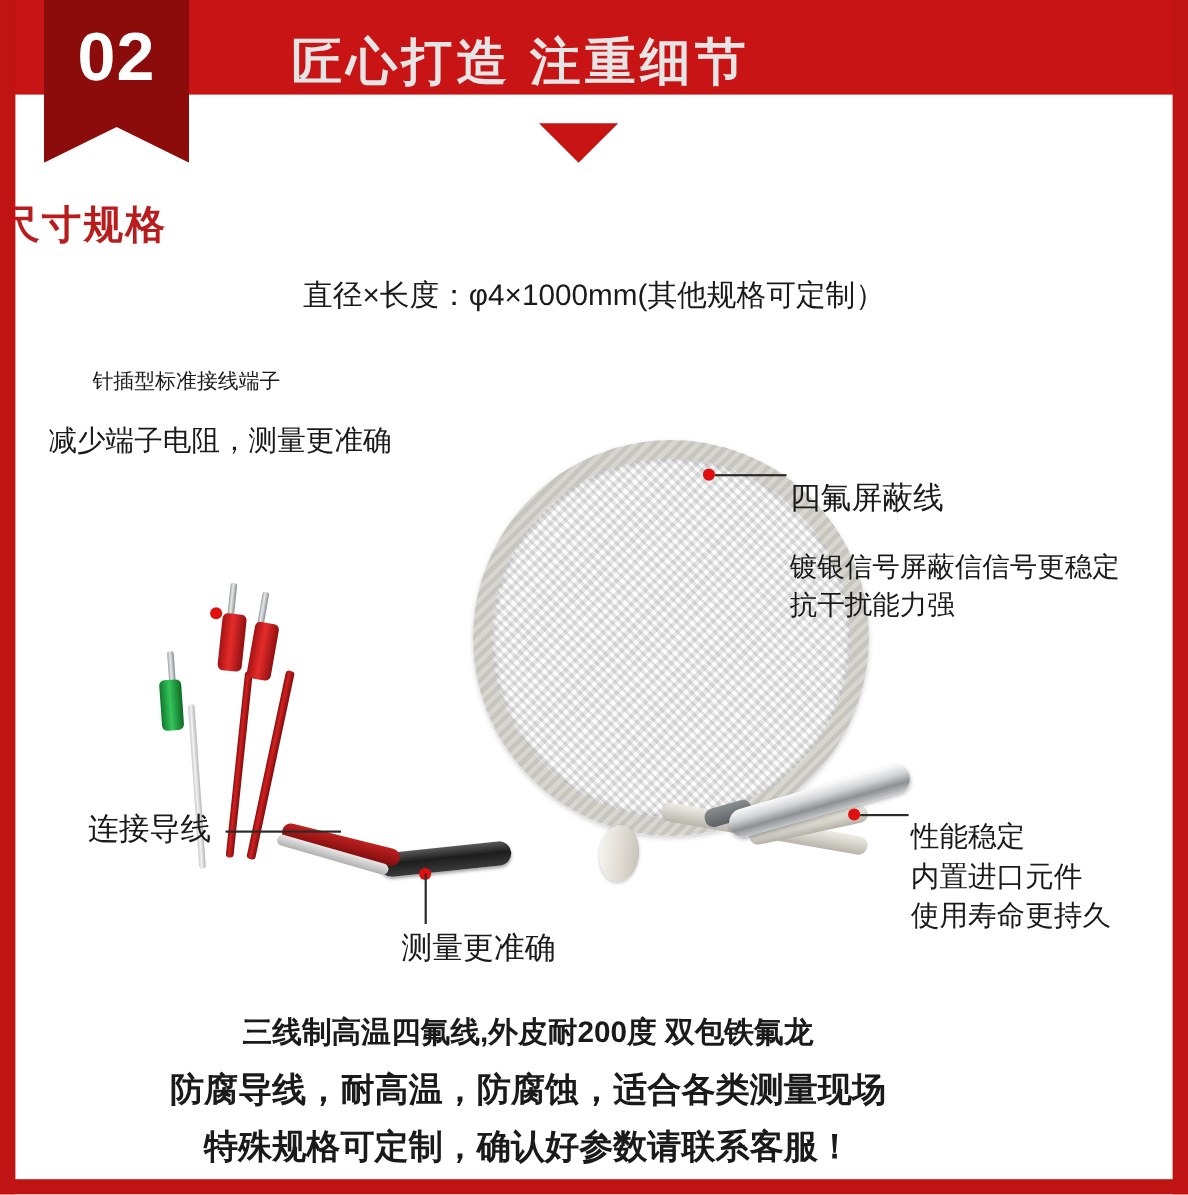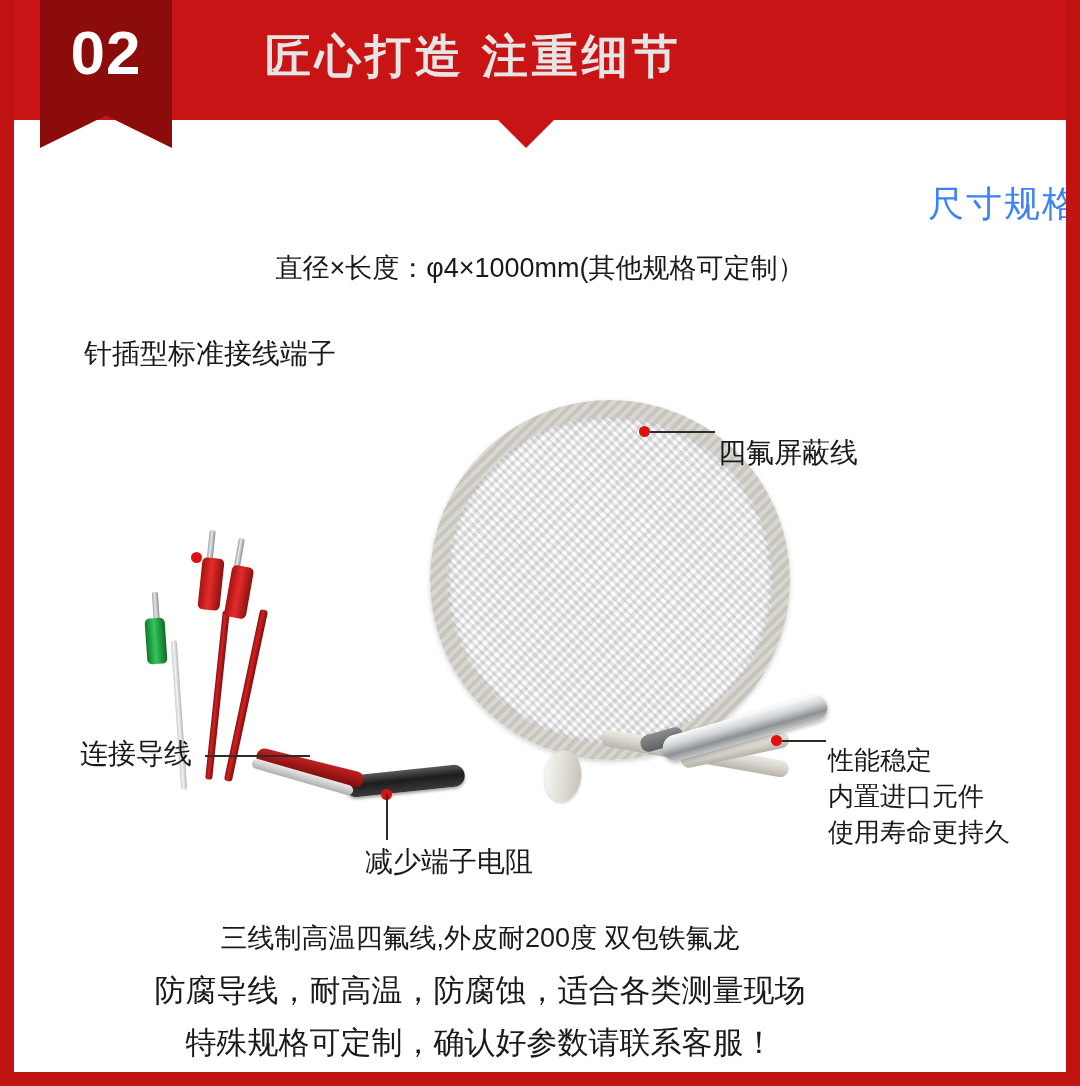--- a/index.html
+++ b/index.html
@@ -26,21 +26,21 @@
     border-right: 14px solid #c01414;
     border-bottom: 14px solid #c01414;
     pointer-events: none;
   }
 
   
   .header {
     position: absolute;
     left: 0; top: 0;
     width: 1080px;
-    height: 120px;
+    height: 86px;
     background: #c81414;
   }
   .header-badge {
     position: absolute;
     left: 40px; top: 0;
     width: 132px;
     height: 148px;
     background: #8c0b0b;
     color: #ffffff;
     font-size: 62px;
@@ -67,24 +67,24 @@
     border-left: 36px solid transparent;
     border-right: 36px solid transparent;
     border-top: 36px solid #c81414;
   }
 
   
   .spec-title {
     position: absolute;
     left: 0; top: 180px;
     width: 1080px;
-    text-align: right;
+    text-align: left;
     font-size: 36px;
-    font-weight: normal;
-    color: #3b82f6;
+    font-weight: bold;
+    color: #b91c1c;
     letter-spacing: 2px;
   }
   .spec-sub {
     position: absolute;
     left: 0; top: 250px;
     width: 1080px;
     text-align: center;
     font-size: 27px;
     color: #1a1a1a;
   }
@@ -99,21 +99,21 @@
   .ann .head {
     font-size: 27px;
     display: block;
   }
   .ann .sub {
     font-size: 25px;
     display: block;
   }
 
   .ann-terminal { left: 44px; top: 313px; width: 420px; text-align: left; }
-  .ann-terminal .head { font-size: 28px; padding-left: 40px; }
+  .ann-terminal .head { font-size: 19px; padding-left: 40px; }
   .ann-terminal .sub { font-size: 26px; }
 
   .ann-shield { left: 718px; top: 412px; width: 350px; }
   .ann-shield .head { font-size: 28px; margin-bottom: 4px; }
   .ann-shield .sub { font-size: 25px; }
 
   .ann-probe { left: 828px; top: 723px; width: 250px; }
   .ann-probe .head { font-size: 28px; margin-bottom: 4px; }
   .ann-probe .sub { font-size: 26px; font-family: Liberation Mono, monospace; }
 
@@ -282,20 +282,21 @@
   .pin1 { left: 208px; top: 240px; transform: rotate(6deg); }
   .pin2 { left: 236px; top: 248px; transform: rotate(10deg); }
   .pin3 { left: 153px; top: 302px; transform: rotate(-4deg); }
 
   
   .bottom {
     position: absolute;
     left: 0; top: 920px;
     width: 960px;
     text-align: center;
+    font-weight: bold;
   }
   .bottom-line1 { font-size: 27px; color: #1a1a1a; margin-bottom: 14px; }
   .bottom-line2 { font-size: 31px; color: #1a1a1a; margin-bottom: 10px; }
   .bottom-line3 { font-size: 31px; color: #1a1a1a; }
 </style>
 </head>
 <body>
 
 <div class="header">
   <div class="header-badge">02</div>
@@ -339,34 +340,37 @@
 <div class="dot" style="left:771px; top:735px;"></div>
 <div class="line" style="left:782px; top:740px; width:44px;"></div>
 
 <div class="line" style="left:205px; top:755px; width:105px;"></div>
 
 <div class="dot" style="left:381px; top:789px;"></div>
 <div class="line" style="left:386px; top:794px; width:2px; height:46px;"></div>
 
 <div class="ann ann-terminal">
   <span class="head">针插型标准接线端子</span>
+  <span class="sub">减少端子电阻，测量更准确</span>
 </div>
 
 <div class="ann ann-shield">
   <span class="head">四氟屏蔽线</span>
+  <span class="sub">镀银信号屏蔽信信号更稳定
+抗干扰能力强</span>
 </div>
 
 <div class="ann ann-probe">
   <span class="sub">性能稳定
 内置进口元件
 使用寿命更持久</span>
 </div>
 
 <div class="ann ann-lead">连接导线</div>
-<div class="ann ann-flame">减少端子电阻</div>
+<div class="ann ann-flame">测量更准确</div>
 
 <div class="bottom">
   <div class="bottom-line1">三线制高温四氟线,外皮耐200度 双包铁氟龙</div>
   <div class="bottom-line2">防腐导线，耐高温，防腐蚀，适合各类测量现场</div>
   <div class="bottom-line3">特殊规格可定制，确认好参数请联系客服！</div>
 </div>
 
 <div class="page-frame"></div>
 
 </body></html>

